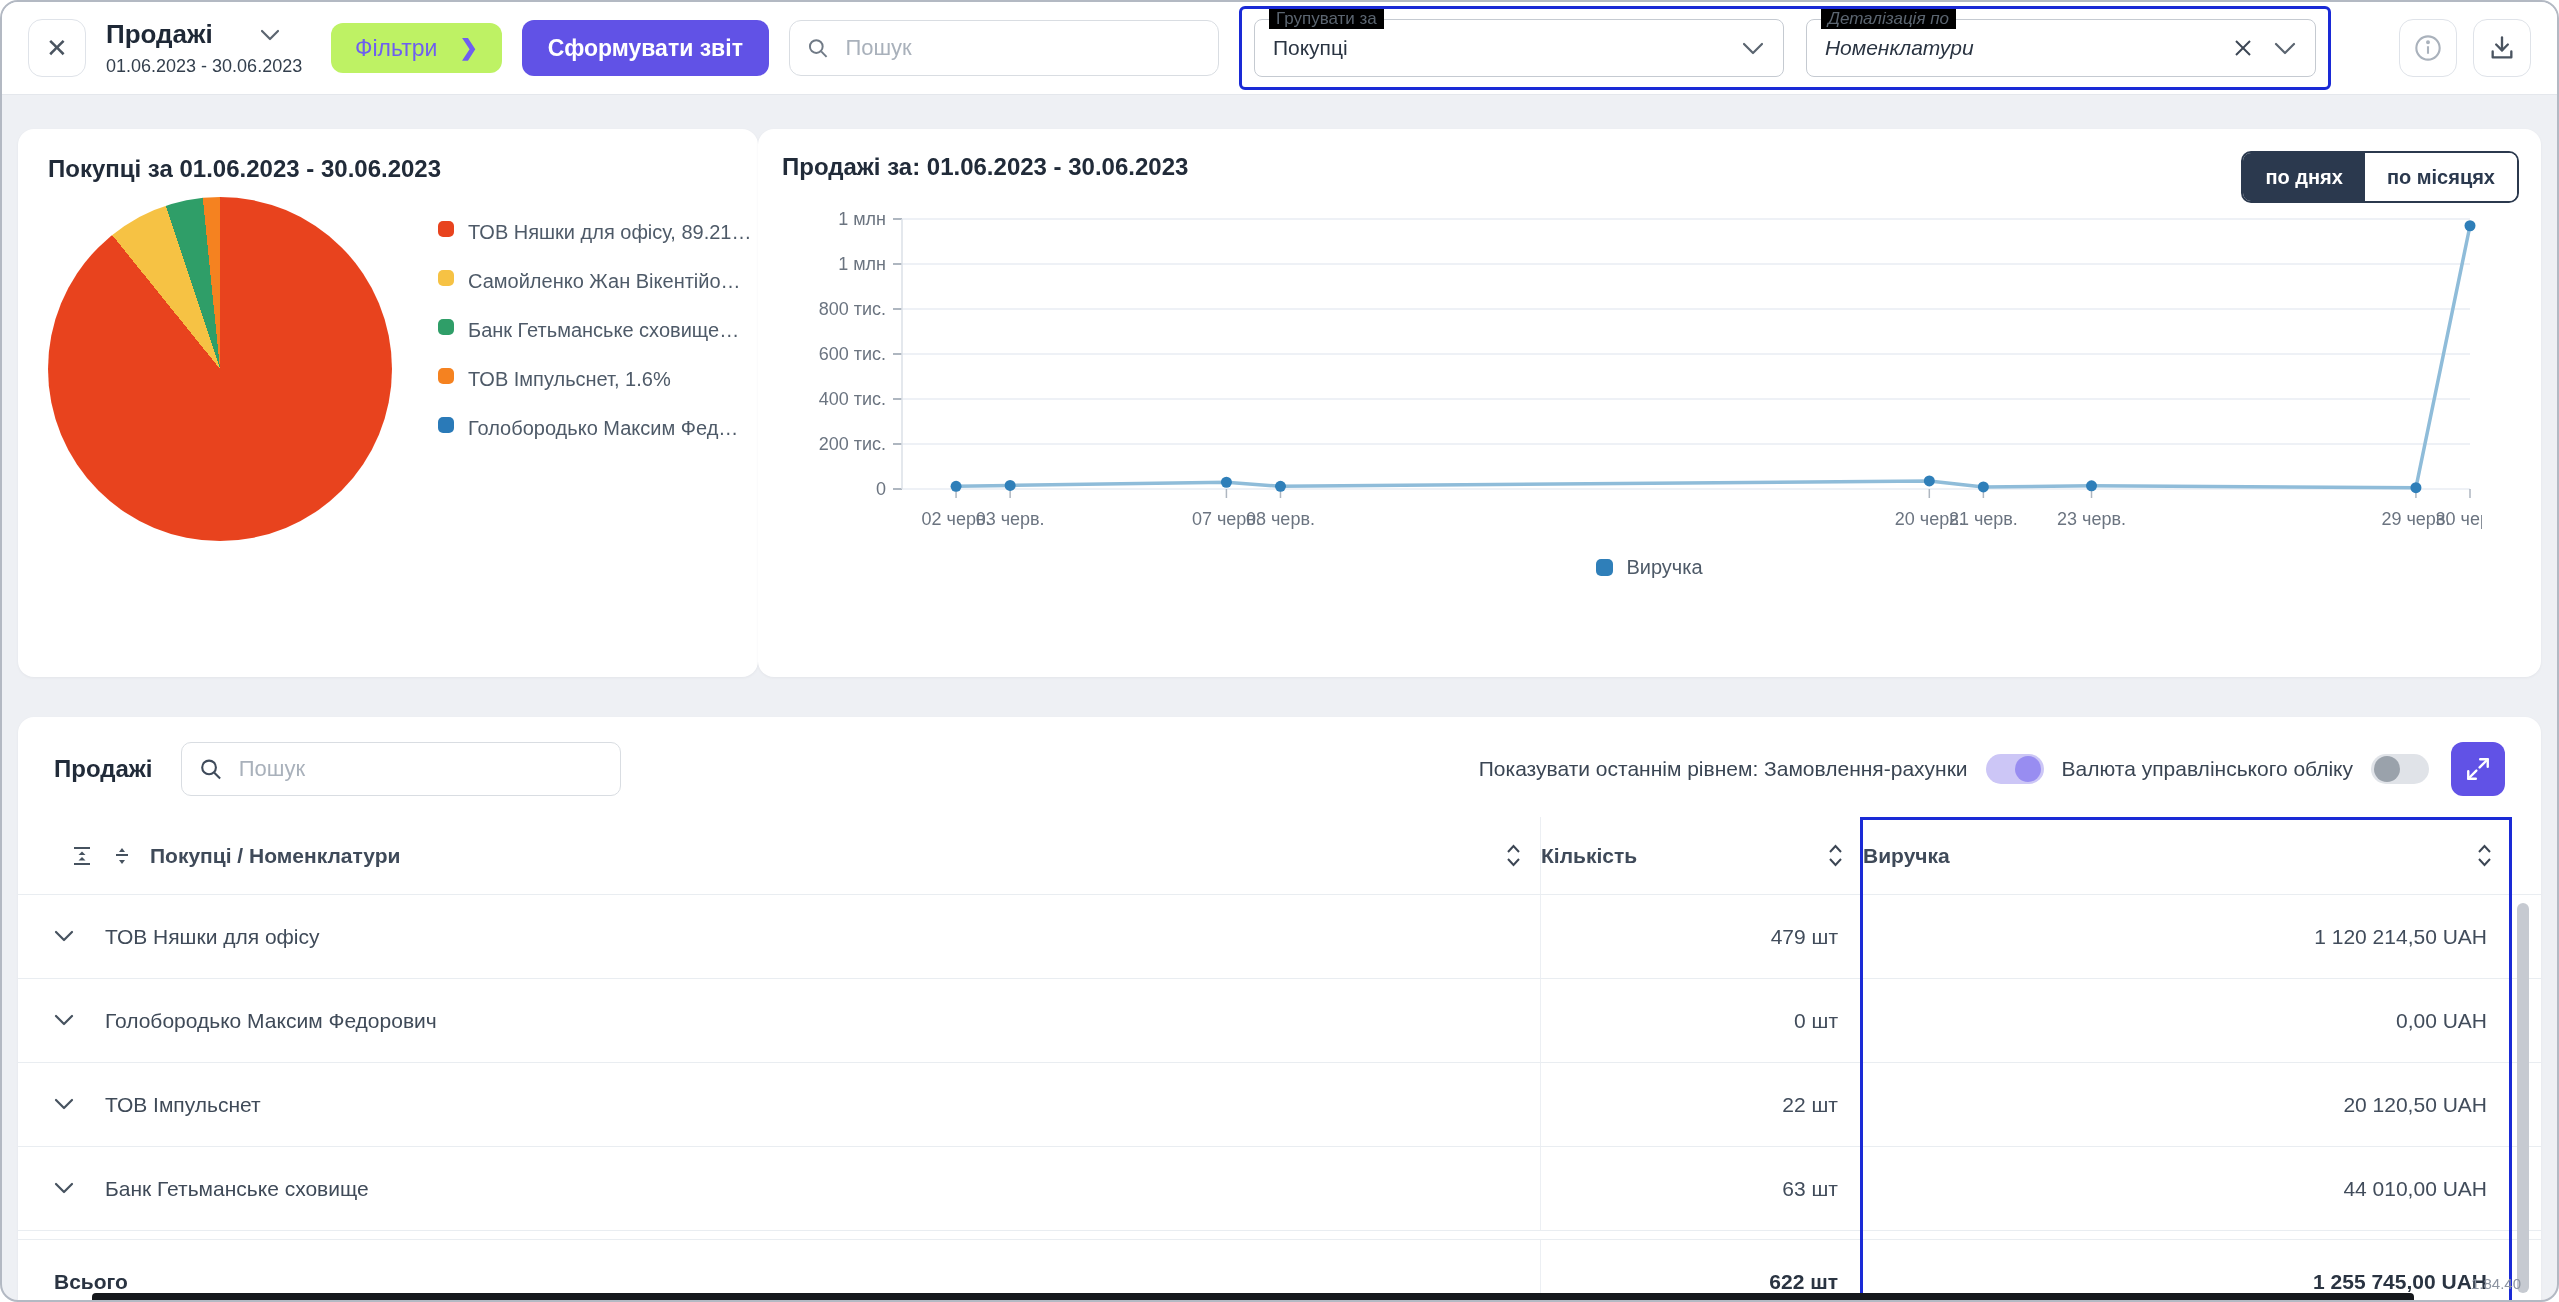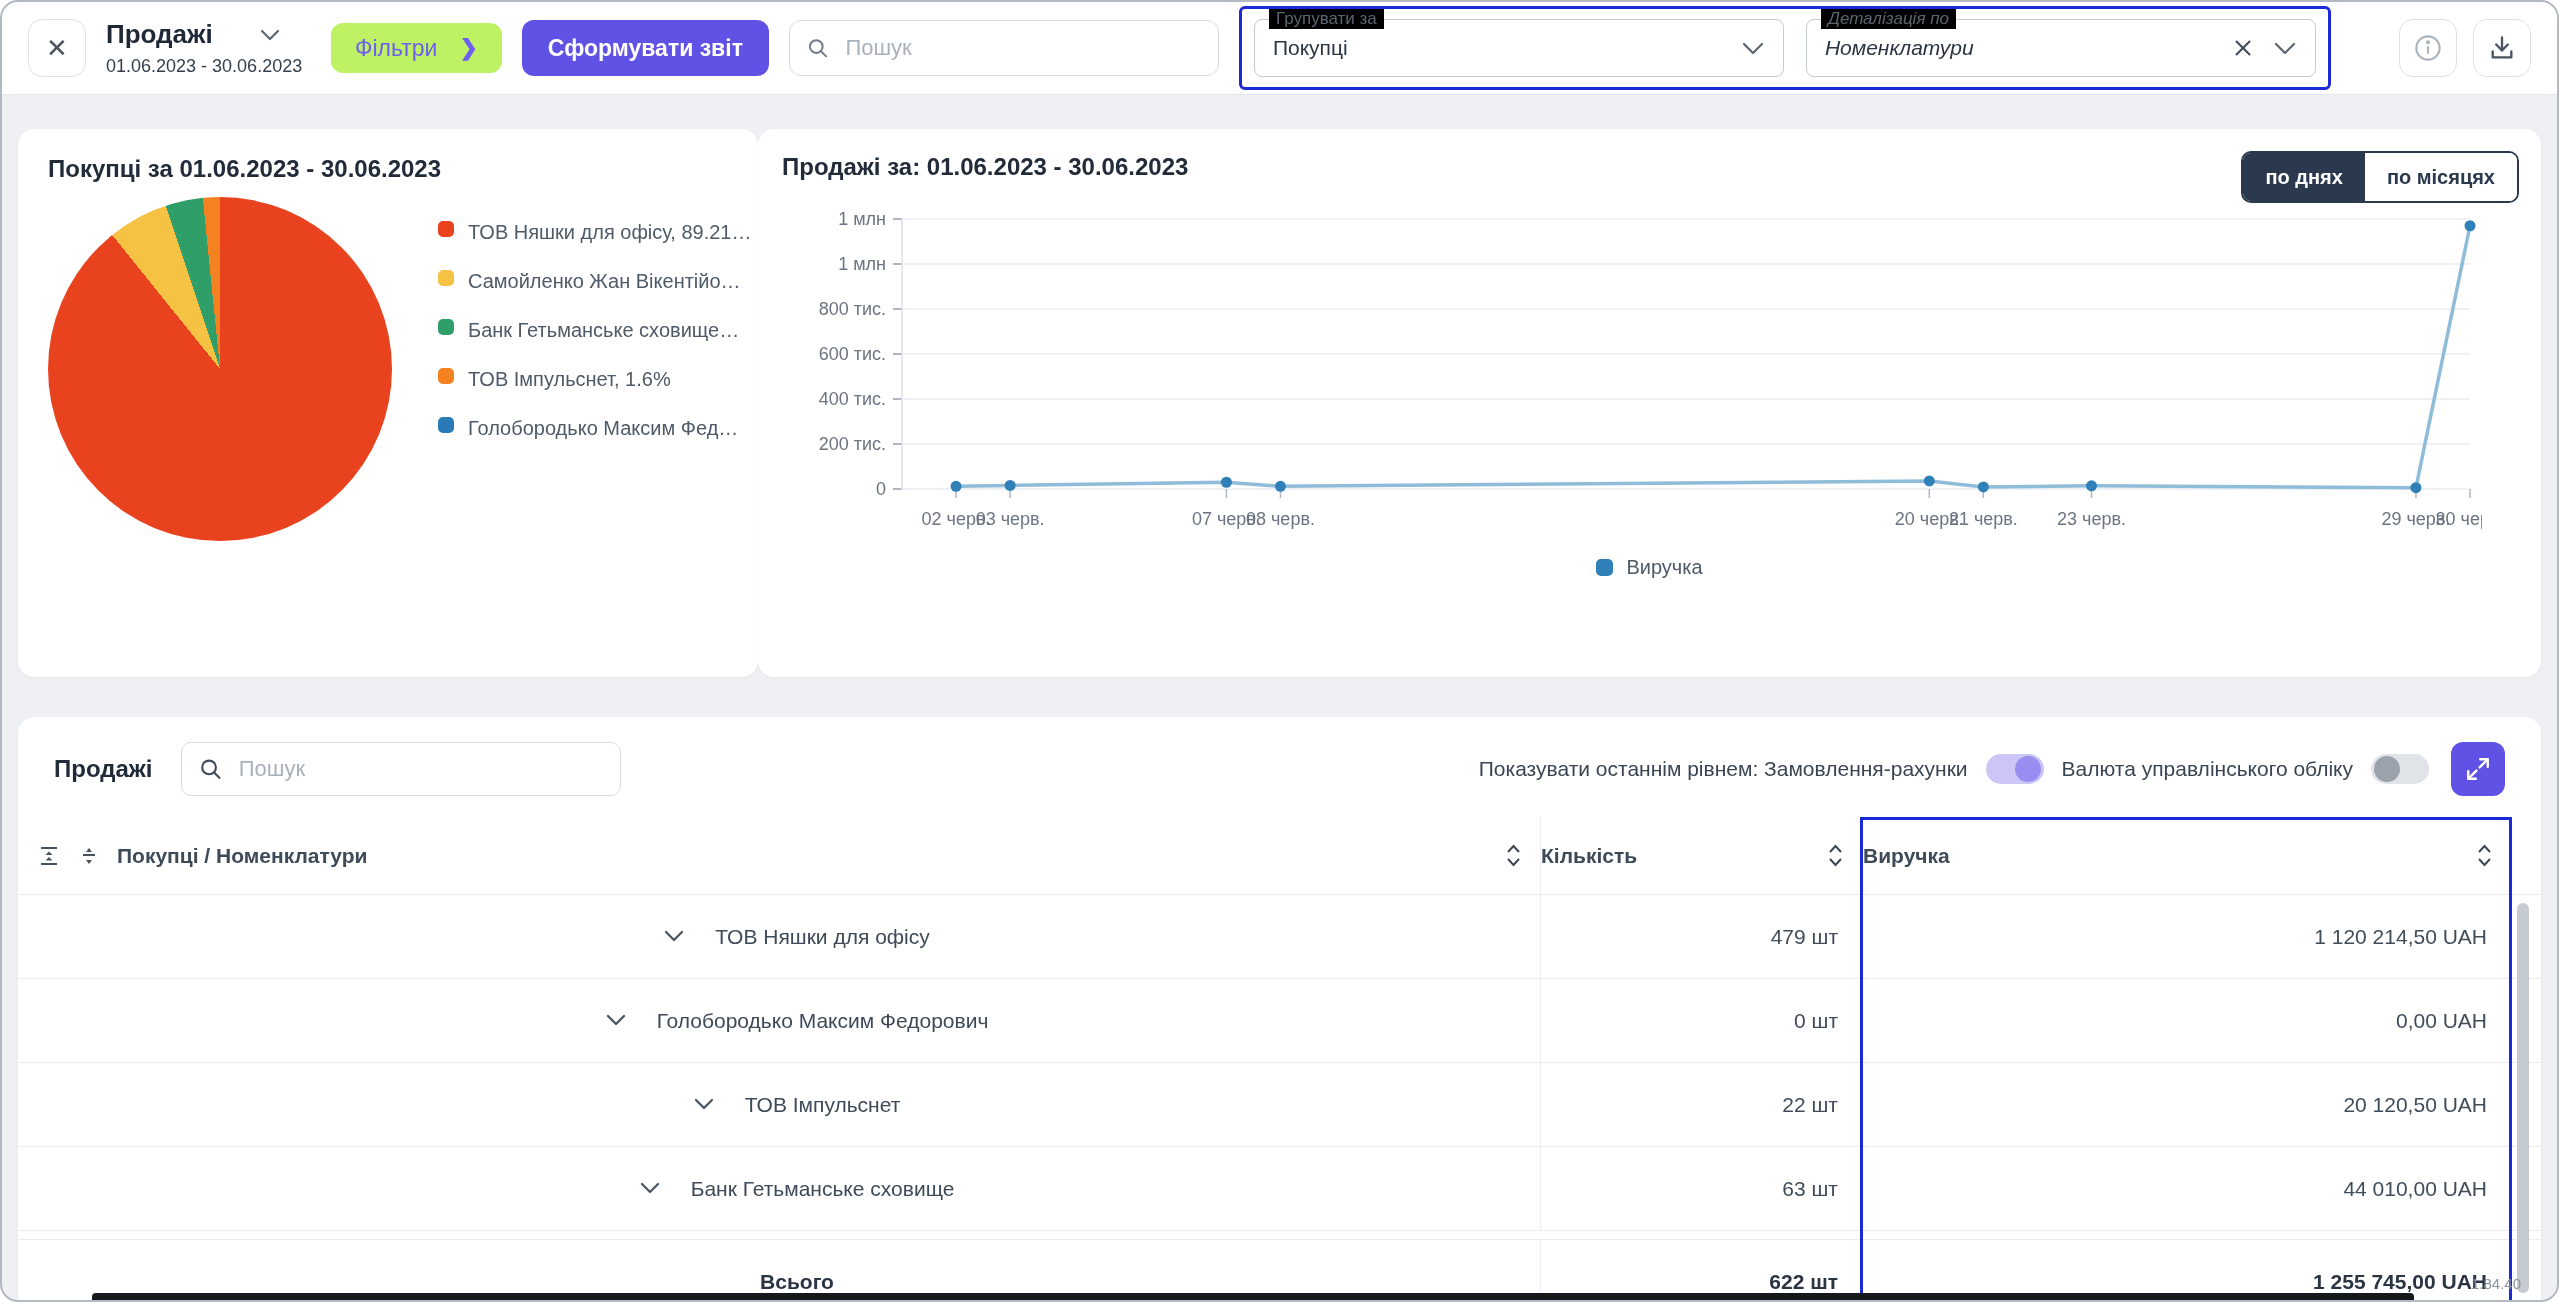--- a/index.html
+++ b/index.html
@@ -64,27 +64,27 @@
   .toggle.on .knob{right:3px;background:#988df1;}
   .toggle.off{background:#e0e3e8;}
   .toggle.off .knob{left:3px;background:#9aa2ab;}
   .expand-btn{width:54px;height:54px;background:#6152e6;border:none;border-radius:12px;display:flex;align-items:center;justify-content:center;cursor:pointer;margin-left:4px;}
 
   .table{margin-top:20px;}
   .trow{display:grid;grid-template-columns:1522px 322px 649px 34px;align-items:center;}
   .thead{height:78px;border-bottom:1px solid #e9edf1;}
   .cell{height:100%;display:flex;align-items:center;}
   .col-sep{border-left:1px solid #eceff3;}
-  .name-head{padding-left:19px;gap:16px;font-size:21px;font-weight:bold;color:#3f4a59;}
+  .name-head{padding-left:52px;gap:16px;font-size:21px;font-weight:bold;color:#3f4a59;}
   .head-label{font-size:21px;font-weight:bold;color:#3f4a59;}
   .sort{margin-left:auto;margin-right:18px;display:flex;flex-direction:column;gap:3px;cursor:pointer;}
   .head-pad{}
   .data-row{height:84px;border-bottom:1px solid #e9edf1;}
   .data-row:last-child{border-bottom:1px solid #e9edf1;}
-  .name-cell{padding-left:36px;gap:31px;font-size:21px;color:#3f4a58;justify-content:center;}
+  .name-cell{padding-left:36px;gap:31px;font-size:21px;color:#3f4a58;}
   .num-cell{justify-content:flex-end;padding-right:24px;font-size:21px;color:#414c5b;}
   .tfoot{height:84px;margin-top:8px;border-top:1px solid #e9edf1;}
   .tfoot .cell{font-weight:bold;color:#2a3442;}
   .tfoot .name-cell{padding-left:36px;font-size:21px;}
   .col-overlay{position:absolute;left:1842px;top:100px;width:652px;height:506px;border:3px solid #1a2ad6;pointer-events:none;}
   .vscroll{position:absolute;right:12px;top:186px;width:12px;height:390px;background:#c6cad1;border-radius:6px;cursor:pointer;}
 
   .version{position:absolute;right:36px;bottom:8px;font-size:15px;color:#8b93a0;}
   .bottom-bar{position:absolute;left:90px;bottom:0;width:2322px;height:7px;background:#15181c;border-radius:4px 4px 0 0;}
   svg{display:block;}

